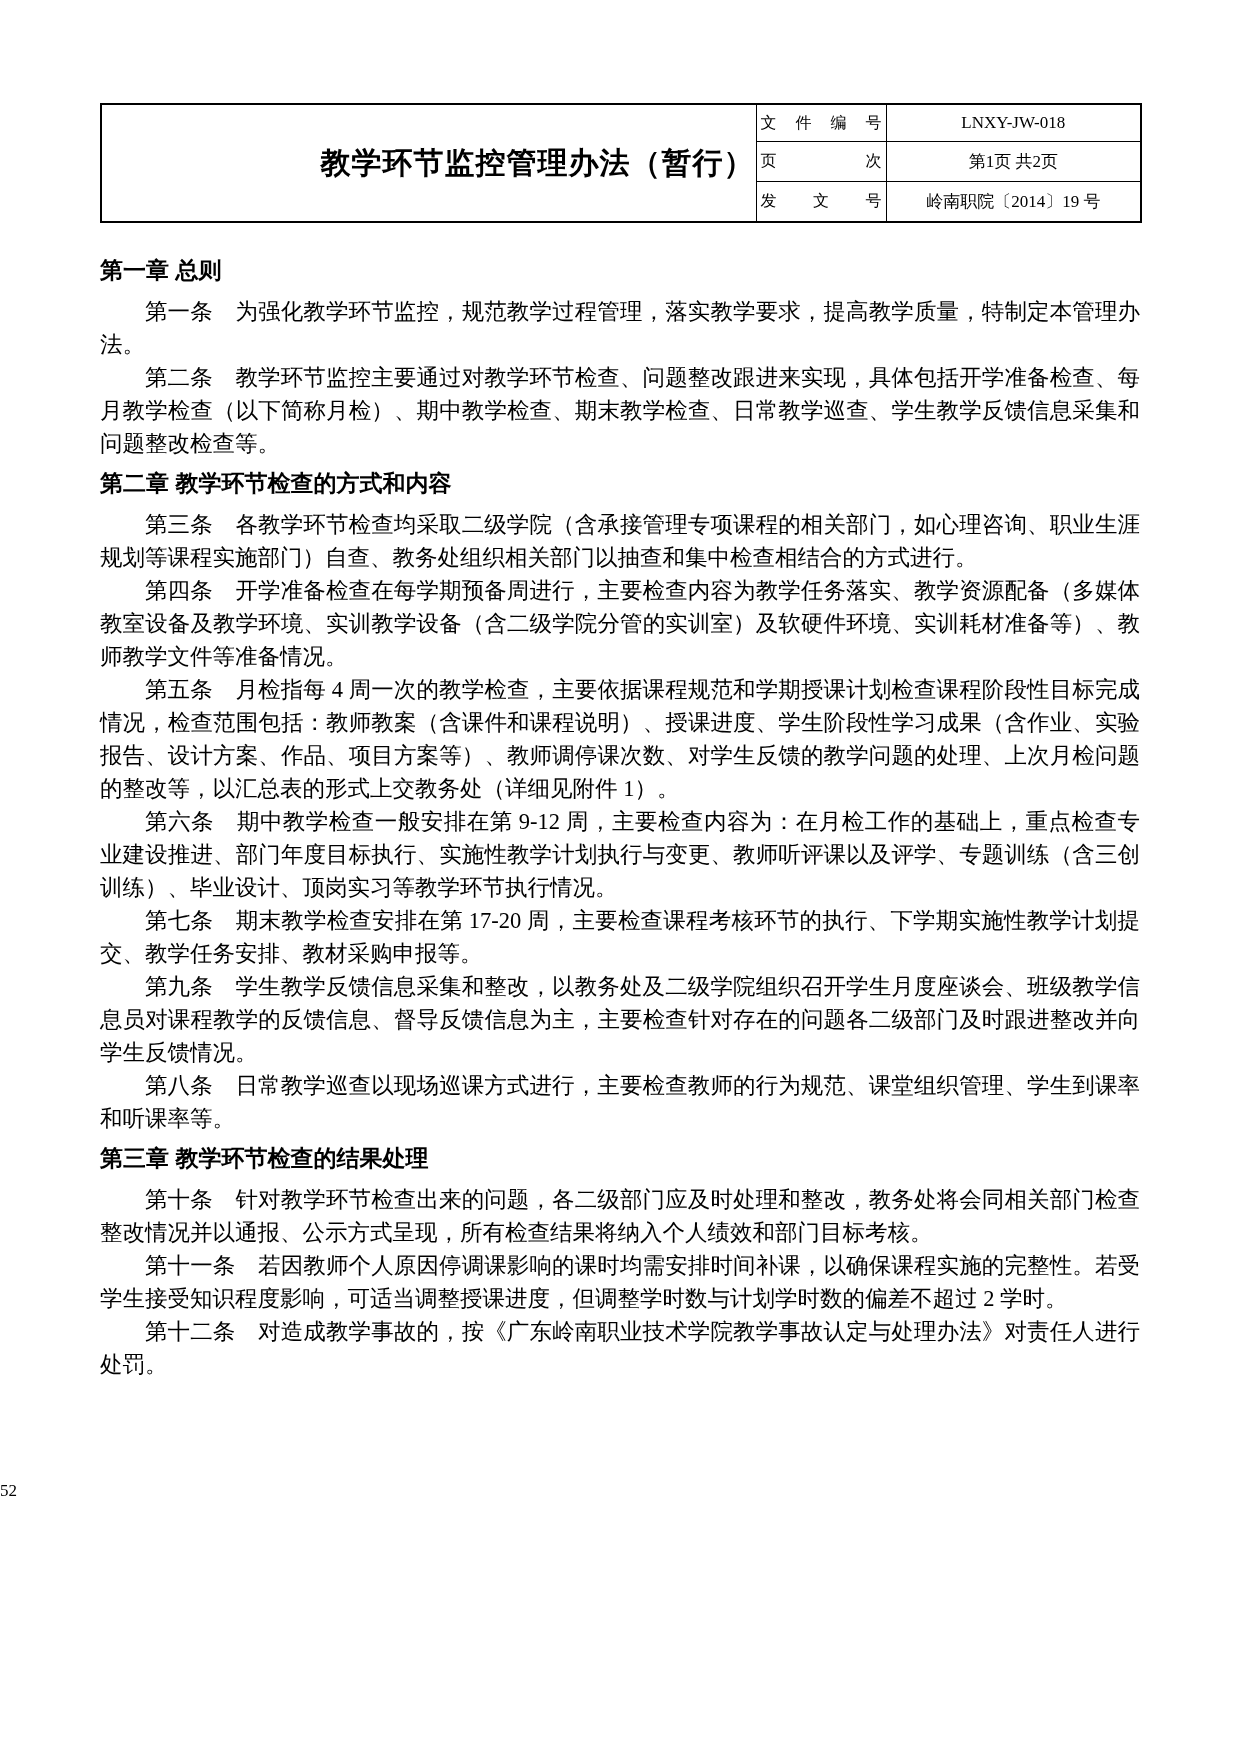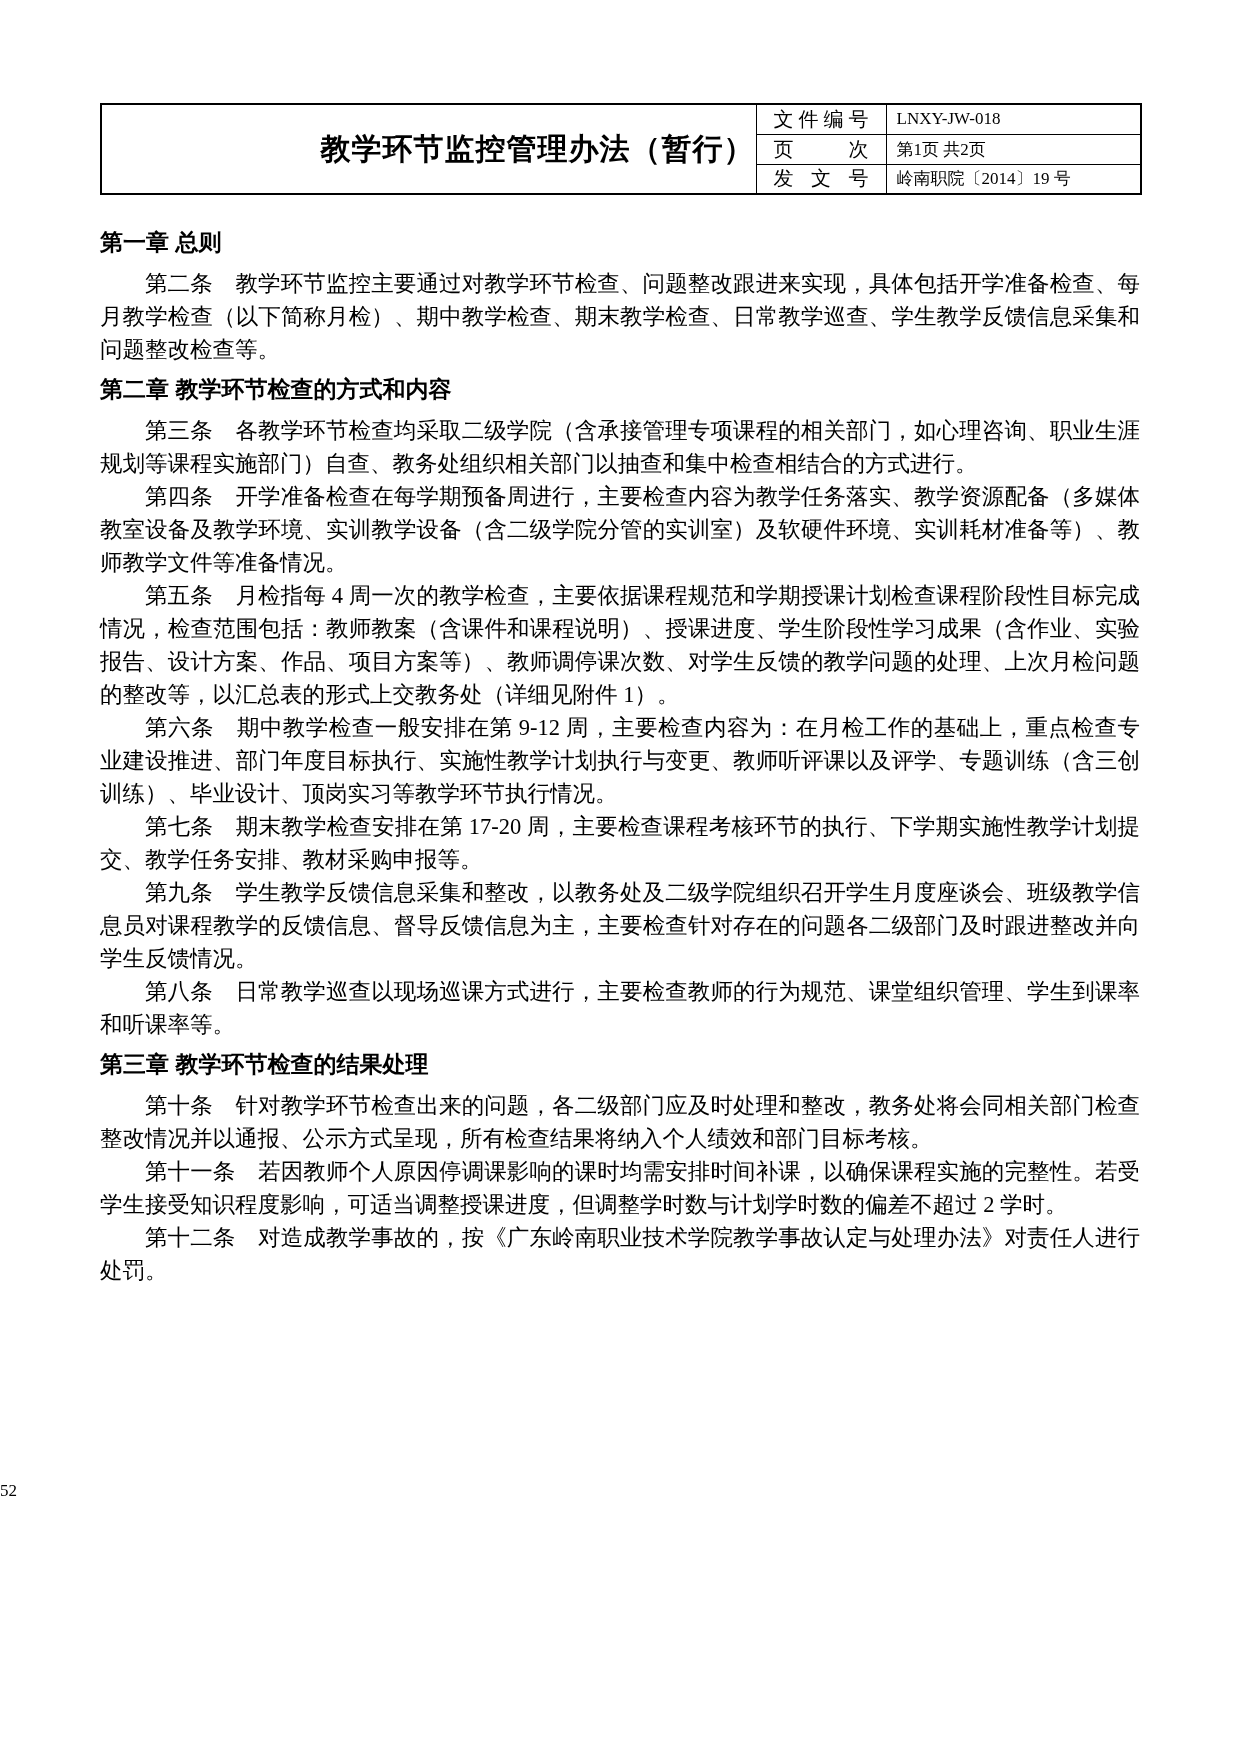--- a/index.html
+++ b/index.html
@@ -27,32 +27,33 @@
     vertical-align: middle;
   }
   .title-cell {
     text-align: right;
     font-weight: bold;
     font-size: 30px;
     letter-spacing: 1px;
     font-family: "Liberation Sans", "DejaVu Sans", sans-serif;
   }
   .meta-label {
-    font-size: 20px;
-    padding: 0 17px;
+    font-size: 16px;
+    padding: 0 4px;
     text-align: justify;
     text-align-last: justify;
     font-family: Liberation Serif, serif;
     white-space: nowrap;
   }
   .meta-value {
     font-size: 17px;
-    padding: 0 10px;
+    padding: 8px 10px;
     font-family: "Liberation Serif", "DejaVu Serif", serif;
     white-space: nowrap;
+    text-align: center;
   }
   
   .doc-body {
     margin-top: 30px;
     font-size: 22.5px;
     line-height: 33px;
     text-align: justify;
     font-family: "Liberation Serif", "DejaVu Serif", serif;
   }
   .chapter {
@@ -100,20 +101,21 @@
       </tr>
       <tr>
         <td class="meta-label">发 文 号</td>
         <td class="meta-value">岭南职院〔2014〕19 号</td>
       </tr>
     </tbody>
   </table>
 
   <div class="doc-body">
       <h2 class="chapter">第一章 总则</h2>
+      <p class="para">第一条　为强化教学环节监控，规范教学过程管理，落实教学要求，提高教学质量，特制定本管理办法。</p>
       <p class="para">第二条　教学环节监控主要通过对教学环节检查、问题整改跟进来实现，具体包括开学准备检查、每月教学检查（以下简称月检）、期中教学检查、期末教学检查、日常教学巡查、学生教学反馈信息采集和问题整改检查等。</p>
       <h2 class="chapter">第二章 教学环节检查的方式和内容</h2>
       <p class="para">第三条　各教学环节检查均采取二级学院（含承接管理专项课程的相关部门，如心理咨询、职业生涯规划等课程实施部门）自查、教务处组织相关部门以抽查和集中检查相结合的方式进行。</p>
       <p class="para">第四条　开学准备检查在每学期预备周进行，主要检查内容为教学任务落实、教学资源配备（多媒体教室设备及教学环境、实训教学设备（含二级学院分管的实训室）及软硬件环境、实训耗材准备等）、教师教学文件等准备情况。</p>
       <p class="para">第五条　月检指每 4 周一次的教学检查，主要依据课程规范和学期授课计划检查课程阶段性目标完成情况，检查范围包括：教师教案（含课件和课程说明）、授课进度、学生阶段性学习成果（含作业、实验报告、设计方案、作品、项目方案等）、教师调停课次数、对学生反馈的教学问题的处理、上次月检问题的整改等，以汇总表的形式上交教务处（详细见附件 1）。</p>
       <p class="para">第六条　期中教学检查一般安排在第 9-12 周，主要检查内容为：在月检工作的基础上，重点检查专业建设推进、部门年度目标执行、实施性教学计划执行与变更、教师听评课以及评学、专题训练（含三创训练）、毕业设计、顶岗实习等教学环节执行情况。</p>
       <p class="para">第七条　期末教学检查安排在第 17-20 周，主要检查课程考核环节的执行、下学期实施性教学计划提交、教学任务安排、教材采购申报等。</p>
       <p class="para">第九条　学生教学反馈信息采集和整改，以教务处及二级学院组织召开学生月度座谈会、班级教学信息员对课程教学的反馈信息、督导反馈信息为主，主要检查针对存在的问题各二级部门及时跟进整改并向学生反馈情况。</p>
       <p class="para">第八条　日常教学巡查以现场巡课方式进行，主要检查教师的行为规范、课堂组织管理、学生到课率和听课率等。</p>
       <h2 class="chapter">第三章 教学环节检查的结果处理</h2>

